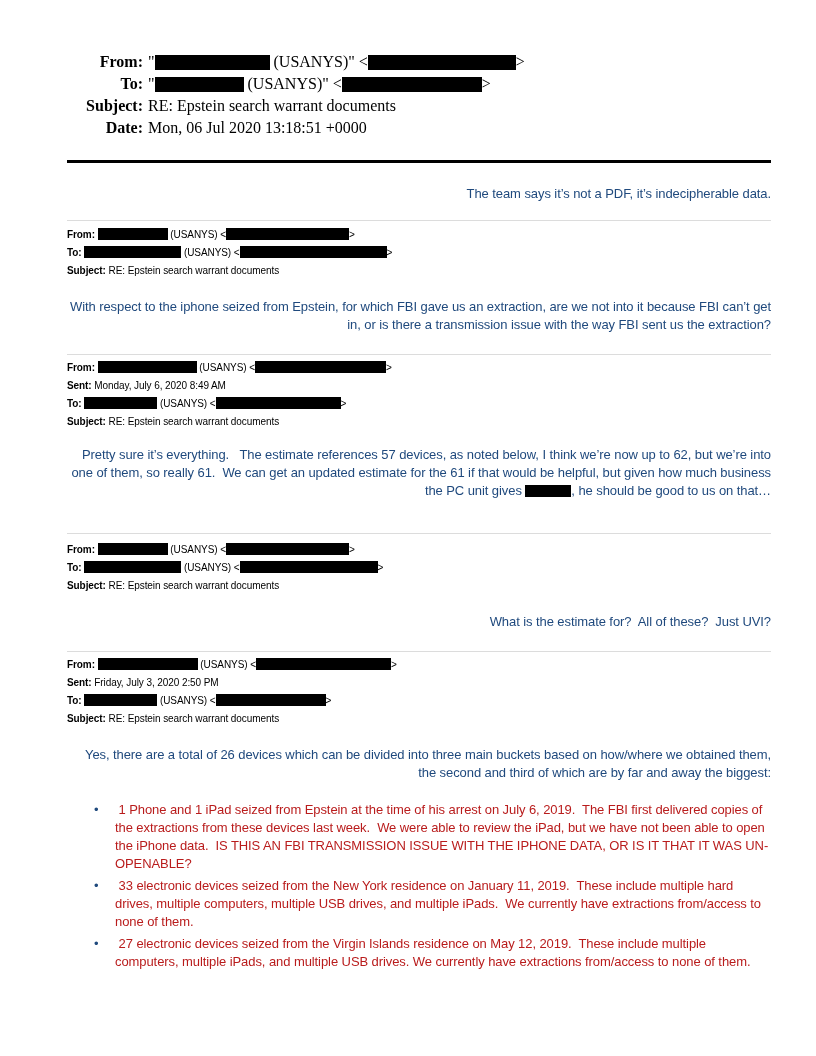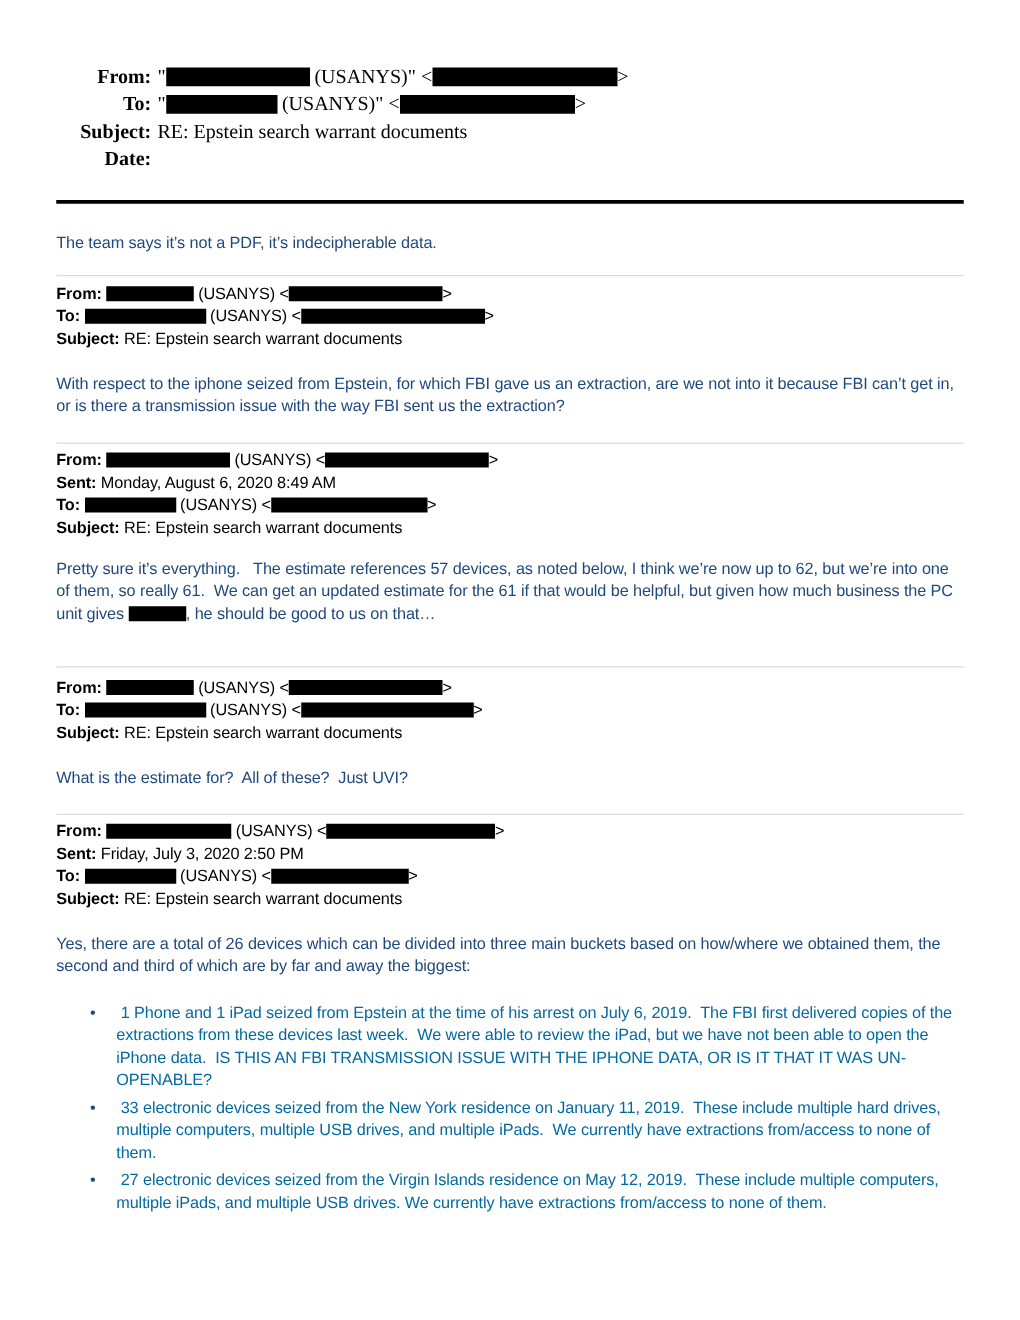--- a/index.html
+++ b/index.html
@@ -1,51 +1,51 @@
 <!DOCTYPE html>
 <html><head>
 <meta charset="utf-8">
 <style>
   html,body { margin:0; padding:0; background:#ffffff; }
   .page {
     width:816px; height:1056px; background:#ffffff; position:relative;
     font-family:"Liberation Sans", sans-serif; color:#000; overflow:hidden;
     box-sizing:border-box;
   }
-  .content { padding:0 45px; }
+  .content { padding:0 45px;margin-left:22px; }
 
   
   .letterhead { padding-top:51px; font-family:"Liberation Serif", serif; font-size:16px; line-height:22px; }
   .lh-row { display:flex; }
   .lh-label { width:76px; flex:none; text-align:right; font-weight:bold; }
   .lh-value { margin-left:5px; white-space:pre-wrap; }
   .bar { display:inline-block; background:#000; vertical-align:-2px; }
   .bar.serif { height:15px; vertical-align:-3px; }
   .bar.sans  { height:12px; }
 
   .thick-rule { height:3px; background:#000; margin-top:21px; }
   .sep { height:1px; background:#dcdcdc; }
 
   
   .msg-body {
     color:#1f497d; font-size:13px; line-height:18px; margin:0;
-    white-space:pre-wrap; letter-spacing:-0.08px;
+    white-space:pre-wrap; letter-spacing:-0.08px;text-align:right;
   }
   .mt-body { margin-top:18px; }
 
   
-  .hdr { font-size:13px; line-height:18px; letter-spacing:-0.08px; }
+  .hdr { font-size:10px; line-height:18px; letter-spacing:-0.08px; }
   .hdr .lbl { font-weight:bold; }
   .hdr-row { white-space:pre-wrap; }
 
   
   ul.bullets { list-style:none; margin:19px 0 0 0; padding:0; }
   ul.bullets li {
     position:relative; padding-left:48px; margin-bottom:4px;
-    color:#0369a1; font-size:13px; line-height:18px; white-space:pre-wrap;
+    color:#b91c1c; font-size:13px; line-height:18px; white-space:pre-wrap;
     letter-spacing:-0.08px;
   }
   ul.bullets li::before {
     content:"\2022"; position:absolute; left:27px; top:0;
     color:#1f497d; font-size:13px;
   }
 </style>
 </head>
 <body>
 
@@ -60,39 +60,40 @@
       <div class="lh-row">
         <span class="lh-label">To:</span>
         <span class="lh-value"><span>"</span><span class="bar serif" style="width:89px"></span><span> (USANYS)" &lt;</span><span class="bar serif" style="width:140px"></span><span>&gt;</span></span>
       </div>
       <div class="lh-row">
         <span class="lh-label">Subject:</span>
         <span class="lh-value">RE: Epstein search warrant documents</span>
       </div>
       <div class="lh-row">
         <span class="lh-label">Date:</span>
+        <span class="lh-value">Mon, 06 Jul 2020 13:18:51 +0000</span>
       </div>
     </div>
 
     <div class="thick-rule"></div>
 
     <p class="msg-body" style="margin-top:22px">The team says it’s not a PDF, it’s indecipherable data.</p>
 
     <div class="sep" style="margin-top:17px"></div>
     <div class="hdr" style="margin-top:5px">
       <div class="hdr-row"><span class="lbl">From:</span> <span class="bar sans" style="width:70px"></span><span> (USANYS) &lt;</span><span class="bar sans" style="width:123px"></span><span>&gt;</span></div>
       <div class="hdr-row"><span class="lbl">To:</span> <span class="bar sans" style="width:97px"></span><span> (USANYS) &lt;</span><span class="bar sans" style="width:147px"></span><span>&gt;</span></div>
       <div class="hdr-row"><span class="lbl">Subject:</span> <span>RE: Epstein search warrant documents</span></div>
     </div>
     <p class="msg-body mt-body">With respect to the iphone seized from Epstein, for which FBI gave us an extraction, are we not into it because FBI can’t get in, or is there a transmission issue with the way FBI sent us the extraction?</p>
 
     <div class="sep" style="margin-top:20px"></div>
     <div class="hdr" style="margin-top:4px">
       <div class="hdr-row"><span class="lbl">From:</span> <span class="bar sans" style="width:99px"></span><span> (USANYS) &lt;</span><span class="bar sans" style="width:131px"></span><span>&gt;</span></div>
-      <div class="hdr-row"><span class="lbl">Sent:</span> <span>Monday, August 6, 2020 8:49 AM</span></div>
+      <div class="hdr-row"><span class="lbl">Sent:</span> <span>Monday, July 6, 2020 8:49 AM</span></div>
       <div class="hdr-row"><span class="lbl">To:</span> <span class="bar sans" style="width:73px"></span><span> (USANYS) &lt;</span><span class="bar sans" style="width:125px"></span><span>&gt;</span></div>
       <div class="hdr-row"><span class="lbl">Subject:</span> <span>RE: Epstein search warrant documents</span></div>
     </div>
     <p class="msg-body" style="margin-top:15px"><span>Pretty sure it’s everything.   The estimate references 57 devices, as noted below, I think we’re now up to 62, but we’re into one of them, so really 61.  We can get an updated estimate for the 61 if that would be helpful, but given how much business the PC unit gives </span><span class="bar sans" style="width:46px"></span><span>, he should be good to us on that…</span></p>
 
     <div class="sep" style="margin-top:33px"></div>
     <div class="hdr" style="margin-top:7px">
       <div class="hdr-row"><span class="lbl">From:</span> <span class="bar sans" style="width:70px"></span><span> (USANYS) &lt;</span><span class="bar sans" style="width:123px"></span><span>&gt;</span></div>
       <div class="hdr-row"><span class="lbl">To:</span> <span class="bar sans" style="width:97px"></span><span> (USANYS) &lt;</span><span class="bar sans" style="width:138px"></span><span>&gt;</span></div>
       <div class="hdr-row"><span class="lbl">Subject:</span> <span>RE: Epstein search warrant documents</span></div>

